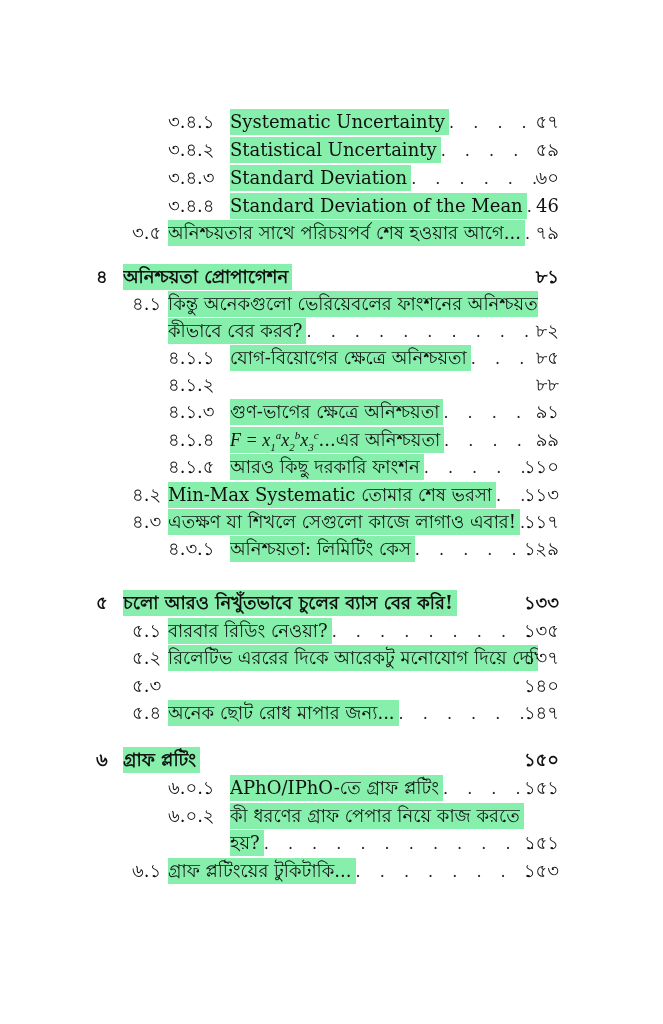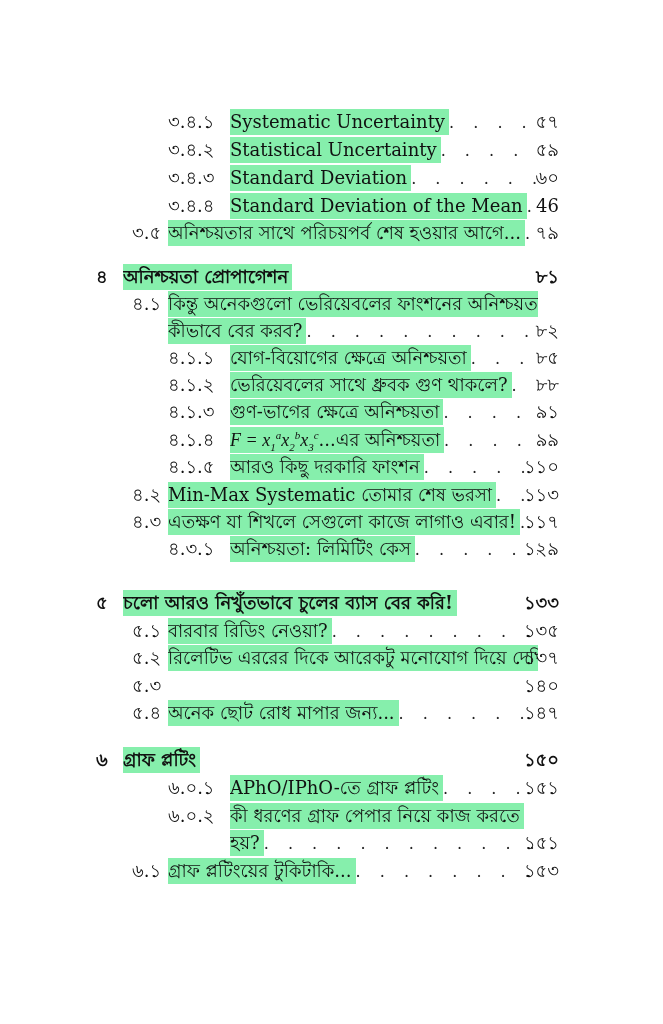--- a/index.html
+++ b/index.html
@@ -170,26 +170,20 @@
         <div class="title-inner">
       <span class="title-text">যোগ-বিয়োগের ক্ষেত্রে অনিশ্চয়তা</span>
       <span class="leader"></span>
     </div>
       </div>
     <span class="page-no">৮৫</span>
   </div>
 
   <div class="row subsec" style="top:372px">
     <span class="num">৪.১.২</span>
-    <div class="title">
-        <div class="title-inner">
-      <span class="title-text">ভেরিয়েবলের সাথে ধ্রুবক গুণ থাকলে?</span>
-      <span class="leader"></span>
-    </div>
-      </div>
     <span class="page-no">৮৮</span>
   </div>
 
   <div class="row subsec" style="top:399px">
     <span class="num">৪.১.৩</span>
     <div class="title">
         <div class="title-inner">
       <span class="title-text">গুণ-ভাগের ক্ষেত্রে অনিশ্চয়তা</span>
       <span class="leader"></span>
     </div>

